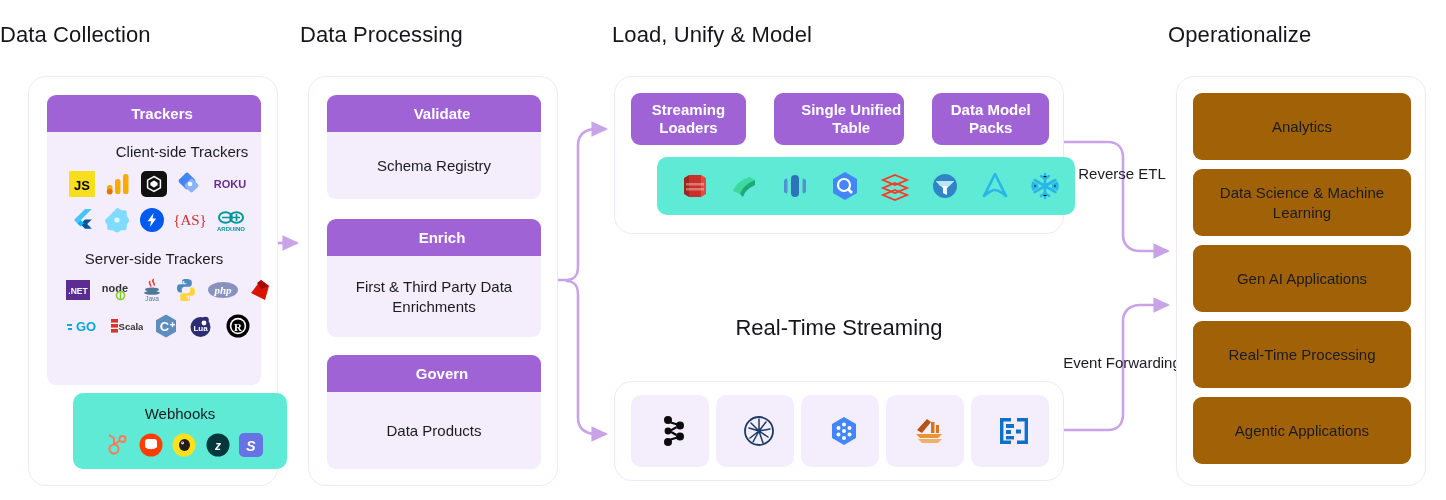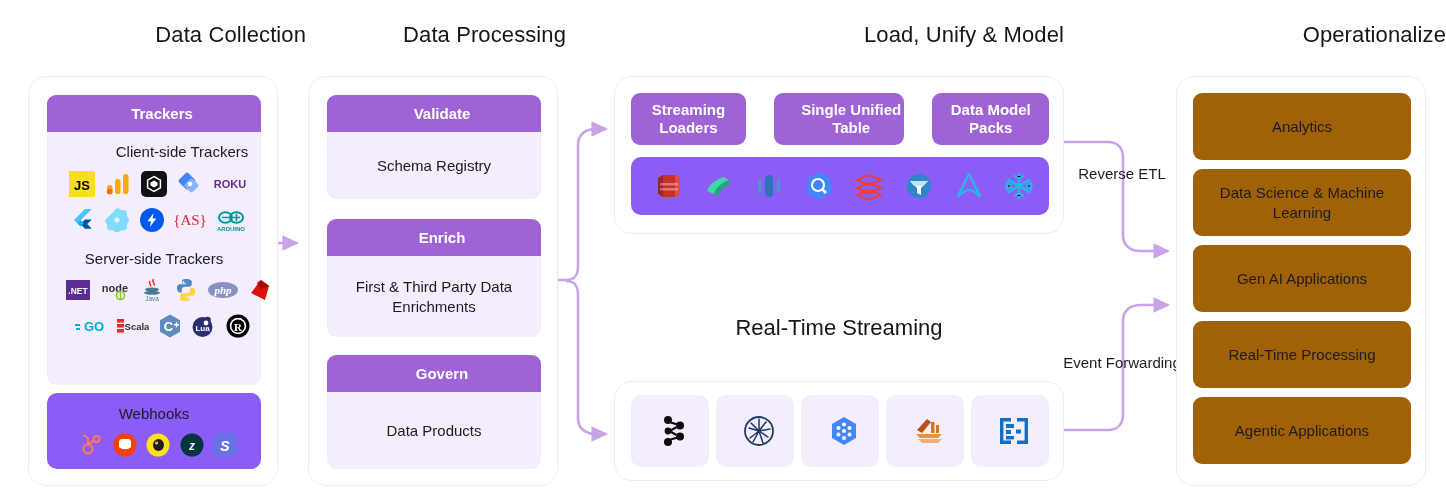--- a/index.html
+++ b/index.html
@@ -5,34 +5,34 @@
   html,body{margin:0;padding:0;}
   body{
     width:1446px;height:500px;background:#ffffff;
     font-family:"Liberation Sans","DejaVu Sans",sans-serif;
     color:#1b1b22;overflow:hidden;position:relative;
   }
   .stage{position:relative;width:1446px;height:500px;}
 
   
   .col-title{
-    position:absolute;text-align:right;font-size:22px;font-weight:400;
+    position:absolute;text-align:left;font-size:22px;font-weight:400;
     color:#15151c;letter-spacing:.1px;white-space:nowrap;
   }
 
   
   .panel{
     position:absolute;background:#ffffff;border:1.5px solid #F1E7FB;
     border-radius:18px;box-sizing:border-box;
   }
 
   
   .soft{
-    background:#8b5cf6;border-radius:10px;box-sizing:border-box;
-    display:flex;align-items:center;justify-content:center;text-align:center;
+    background:#5eead4;border-radius:10px;box-sizing:border-box;
+    display:flex;align-items:center;justify-content:center;text-align:center;margin-left:26px;
   }
   .hdr{
     background:#A063D6;color:#fff;font-weight:700;font-size:15px;
     border-radius:9px 9px 0 0;display:flex;align-items:center;
     justify-content:center;box-sizing:border-box;padding-left:16px;
   }
   .body-txt{
     background:#F4EDFB;border-radius:0 0 9px 9px;display:flex;
     align-items:center;justify-content:center;text-align:center;
     font-size:15px;color:#1b1b22;line-height:1.3;box-sizing:border-box;
@@ -220,21 +220,21 @@
             </svg>
         </span>
         <span class="ic">
           <svg width="26" height="26" viewBox="0 0 26 26">
               <path d="M4 16L14 3l8 6-4 14-14-7z" fill="#D91404"></path>
               <path d="M14 3l8 6-8 3-4-6 4-3z" fill="#A60903"></path>
             </svg>
         </span>
       </div>
 
-      <div class="iconrow" style="left:10px;top:218px;width:194px;justify-content:flex-end;">
+      <div class="iconrow" style="left:10px;top:218px;width:194px;justify-content:space-between;">
         <span class="ic">
           <svg width="34" height="26" viewBox="0 0 34 26">
               <path d="M2 12h5M3 16h4" stroke="#00ACD7" stroke-width="1.8"></path>
               <text x="21" y="18" font-family="Liberation Sans,sans-serif" font-size="13" font-weight="bold" fill="#00ACD7" text-anchor="middle">GO</text>
             </svg>
         </span>
         <span class="ic">
           <svg width="34" height="26" viewBox="0 0 34 26">
               <rect x="2" y="6" width="7" height="3.6" fill="#DC322F"></rect>
               <rect x="2" y="11" width="7" height="3.6" fill="#DC322F"></rect>

